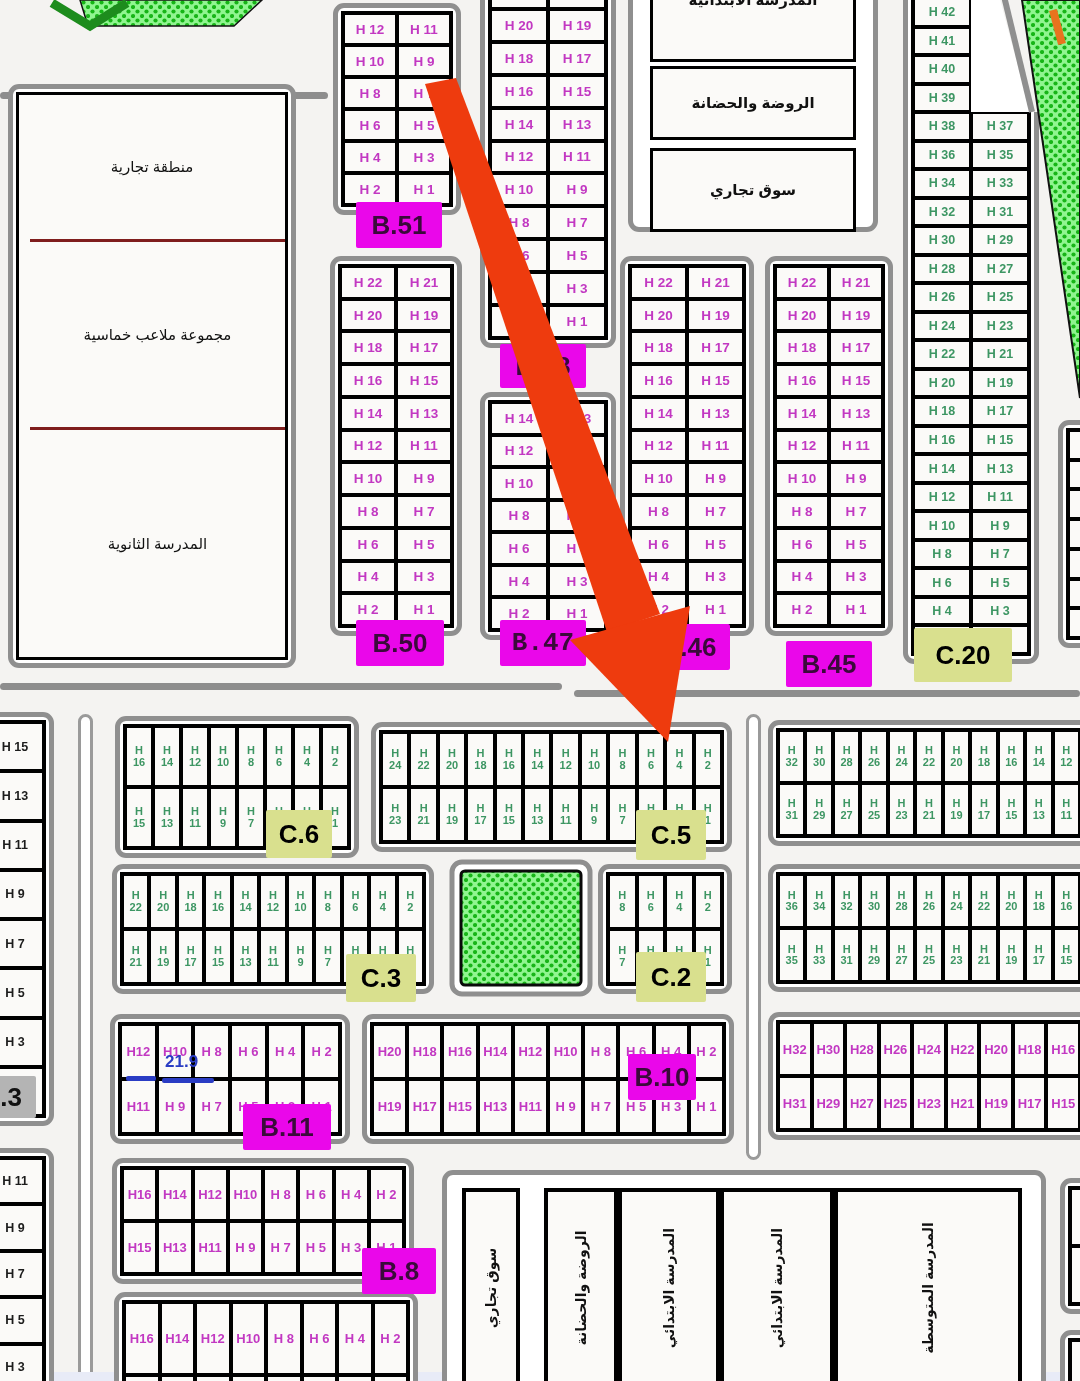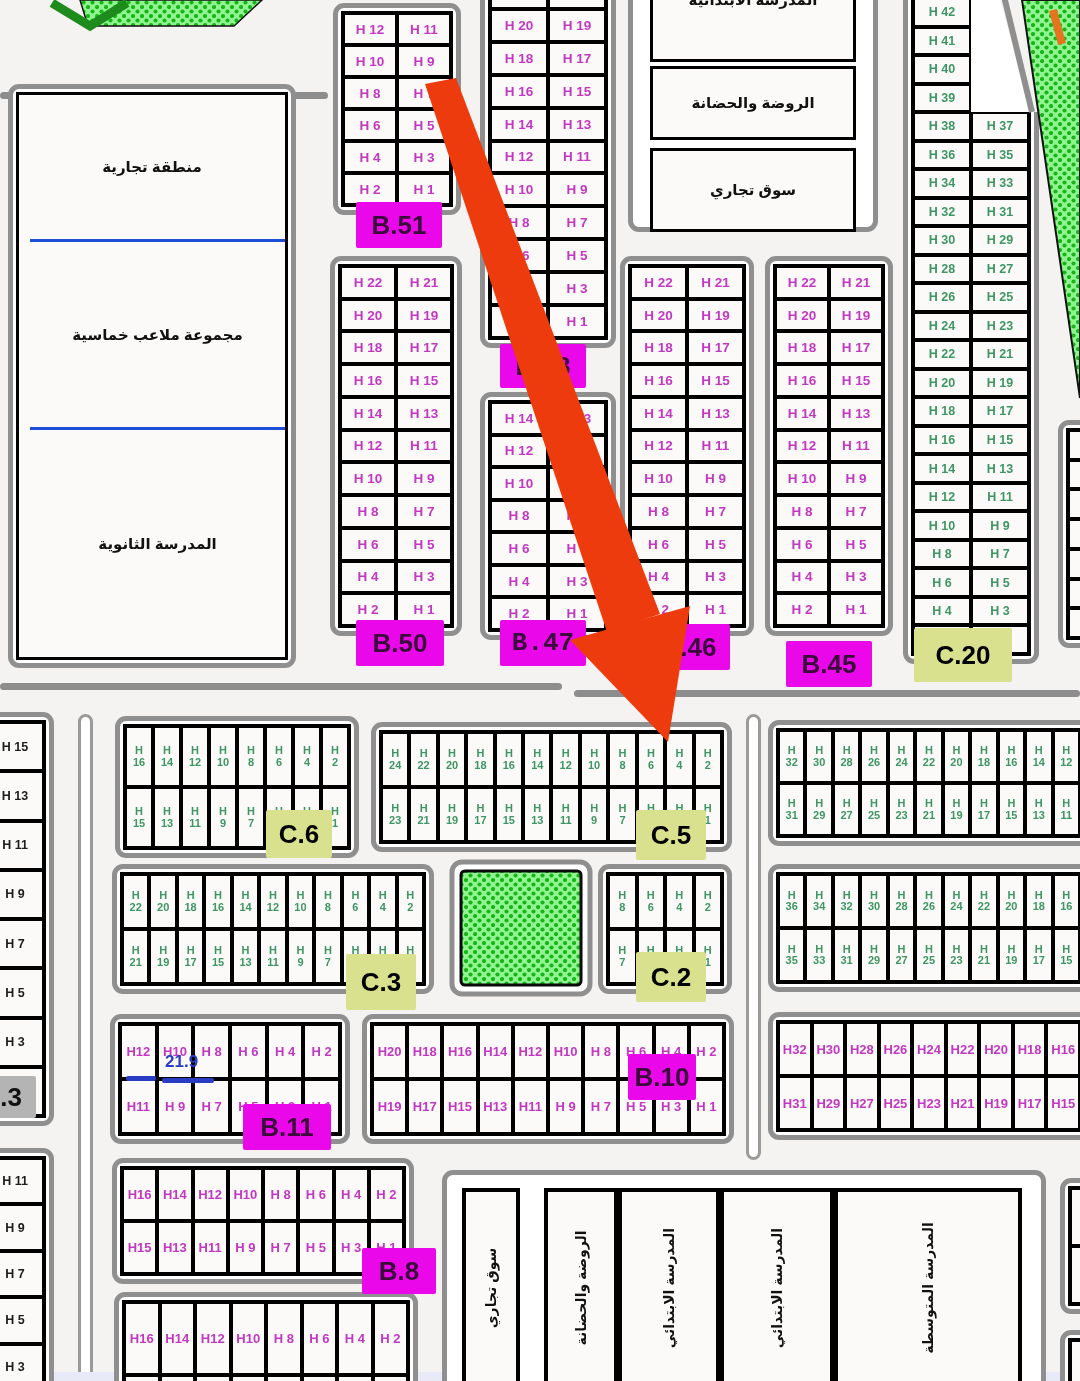--- a/index.html
+++ b/index.html
@@ -19,22 +19,22 @@
           font-weight:bold;font-size:26px;border-radius:2px;}
   .blabel{background:#ea07ea;color:#3a0a3a;}
   .clabel{background:#d9e08e;color:#000;}
   .glabel{background:#b4b4b4;color:#111;}
   .rbar{position:absolute;background:#8d8d8d;border-radius:4px;z-index:1;}
   .median{position:absolute;border:3px solid #9a9a9a;border-radius:8px;background:#fff;
           box-sizing:border-box;z-index:1;}
   .bigbox{width:100%;height:100%;border:3px solid #000;box-sizing:border-box;
           display:flex;flex-direction:column;background:#fbfaf8;margin:0;}
   .sec{display:flex;align-items:center;justify-content:center;direction:rtl;
-       font-weight:bold;font-size:15px;color:#111;}
-  .sec + .sec{border-top:3px solid #1d4ed8;margin-left:11px;}
+       font-weight:normal;font-size:15px;color:#111;}
+  .sec + .sec{border-top:3px solid #7f1d1d;margin-left:11px;}
   .facbox{position:absolute;border:3px solid #000;background:#fbfaf8;box-sizing:border-box;
           direction:rtl;font-weight:bold;font-size:15px;color:#111;}
   .facbox .ctr{position:absolute;left:0;right:0;text-align:center;}
   .schoolbox{position:absolute;border:4px solid #000;background:#fbfaf8;box-sizing:border-box;
              display:flex;align-items:center;justify-content:center;z-index:12;}
   .vtext{transform:rotate(-90deg);white-space:nowrap;direction:rtl;font-weight:bold;
          font-size:14px;color:#111;}
   .decor{position:absolute;left:0;top:0;z-index:40;pointer-events:none;}
   .note{position:absolute;z-index:35;font-weight:bold;font-size:17px;}
   .noteline{position:absolute;z-index:35;height:5px;border-radius:2px;}
@@ -681,21 +681,21 @@
         <div class="cell">
           <span>H</span>
           <span>3</span>
         </div>
         <div class="cell">
           <span>H</span>
           <span>1</span>
         </div>
       </div>
     </div>
-    <div class="clabel plabel" style="left: 346px; top: 954px; width: 70px; height: 56px;">C.3</div>
+    <div class="clabel plabel" style="left: 346px; top: 954px; width: 70px; height: 48px;">C.3</div>
     <div class="curb" style="left: 598px; top: 864px; width: 134px; height: 130px;">
       <div class="grid green stacked" style="grid-template-columns: repeat(4, 1fr); font-size: 11px;">
         <div class="cell">
           <span>H</span>
           <span>8</span>
         </div>
         <div class="cell">
           <span>H</span>
           <span>6</span>
         </div>

